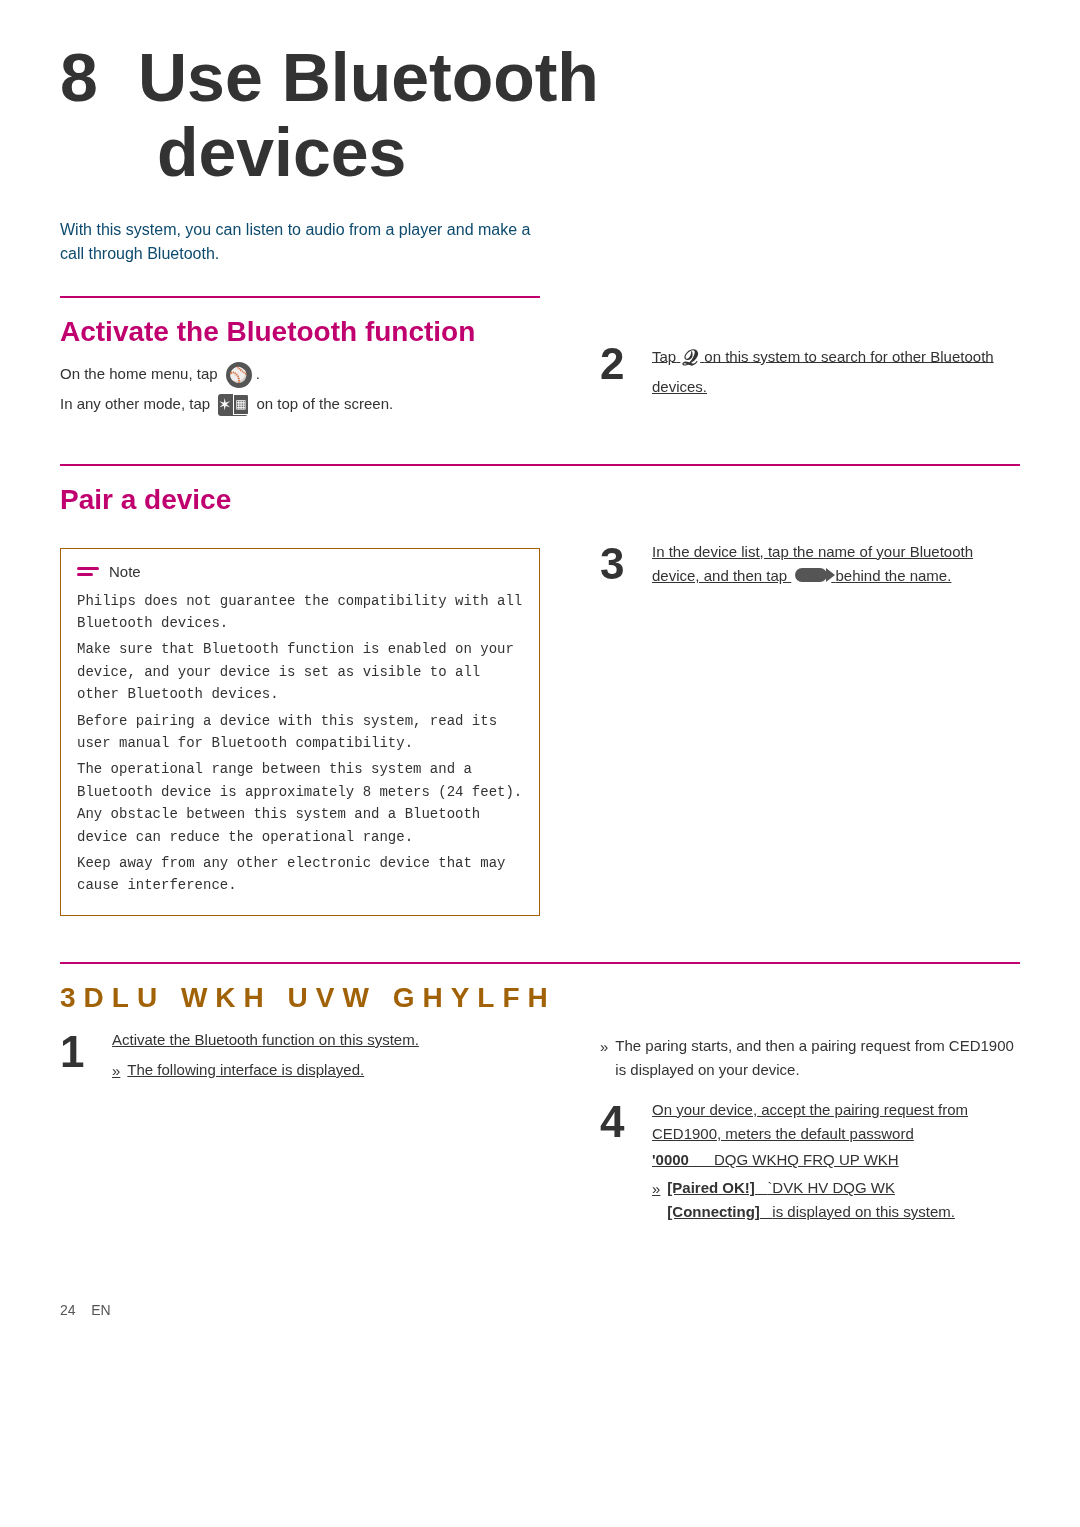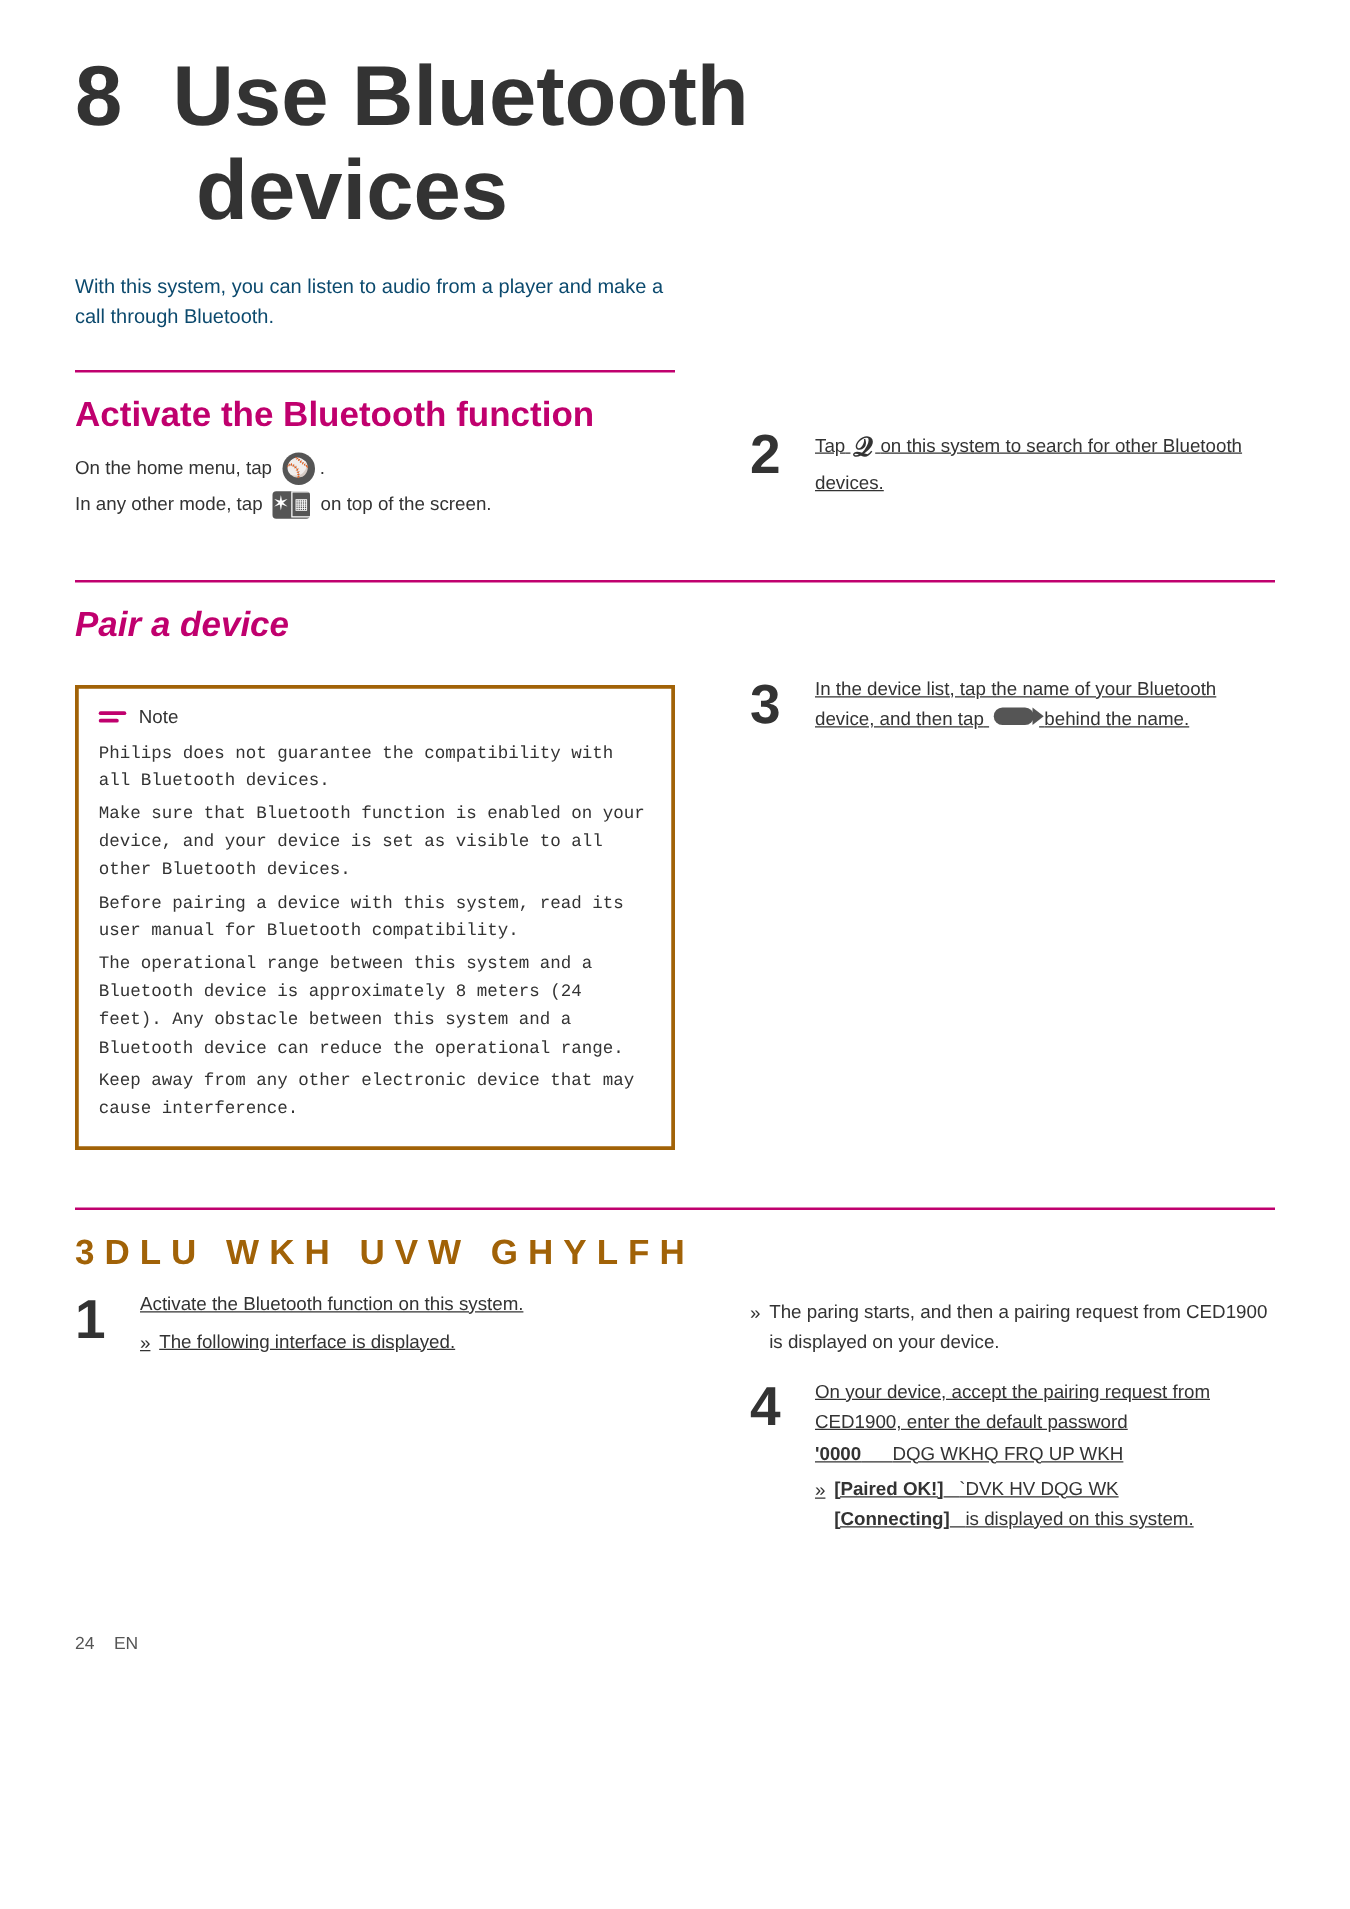--- a/index.html
+++ b/index.html
@@ -64,21 +64,21 @@
     }
     .step-num-big {
       font-size: 44px;
       font-weight: bold;
       color: #333;
       min-width: 52px;
       line-height: 1;
       margin-top: 2px;
     }
     .note-box {
-      border: 3px solid #a16207;
+      border: 1px solid #a16207;
       padding: 14px 16px 14px 16px;
       margin-top: 18px;
       margin-bottom: 18px;
       background: #fff;
     }
     .note-header {
       display: flex;
       align-items: center;
       margin-bottom: 10px;
     }
@@ -230,21 +230,21 @@
       <div class="step-num-big">2</div>
       <div class="step-content body-text">
         <span>Tap</span>
         <span class="search-q">𝒬</span>
         <span>on this system to search for other Bluetooth devices.</span>
       </div>
     </div>
   </div>
 </div>
 
-<div style="margin-top:18px;font-style:italic;">
+<div style="margin-top:18px;">
   <hr class="section-divider">
   <h2 class="section-title">Pair a device</h2>
 </div>
 
 <div class="two-col" style="margin-top:10px;">
   <div class="left-col">
 
     <div class="note-box">
       <div class="note-header">
         <div class="note-icon">
@@ -299,21 +299,21 @@
   <div class="bottom-right">
 
     <div class="bullet-item body-text" style="margin-bottom:16px;">
       <span class="bullet-chevron">»</span>
       <span>The paring starts, and then a pairing request from CED1900 is displayed on your device.</span>
     </div>
 
     <div class="step-row">
       <div class="step-num-big">4</div>
       <div class="step-content body-text">
-        <p><span>On your device, accept the pairing request from CED1900, enter the default password</span></p>
+        <p><span>On your device, accept the pairing request from CED1900, meters the default password</span></p>
         <p style="margin-top:2px;">
           <span style="font-weight:bold;">'0000</span>
           &nbsp;&nbsp;&nbsp;&nbsp;
           <span>DQG  WKHQ  FRQ UP  WKH</span>
         </p>
         <div class="bullet-item" style="margin-top:4px;">
           <span class="bullet-chevron">»</span>
           <span>
             <span class="bold-text">[Paired OK!]</span>
             &nbsp;

